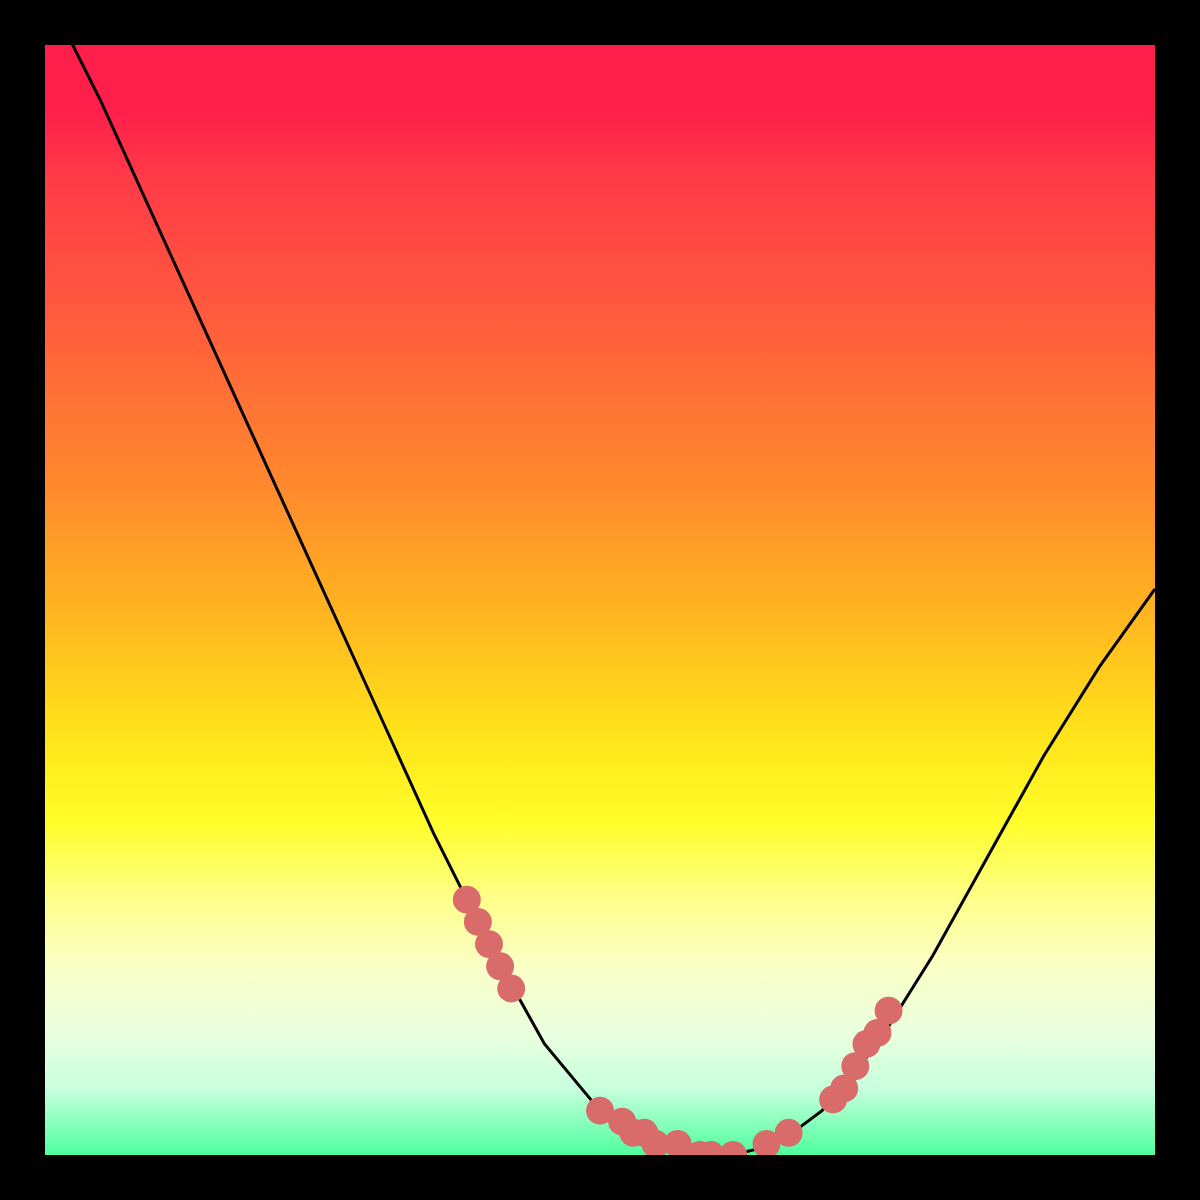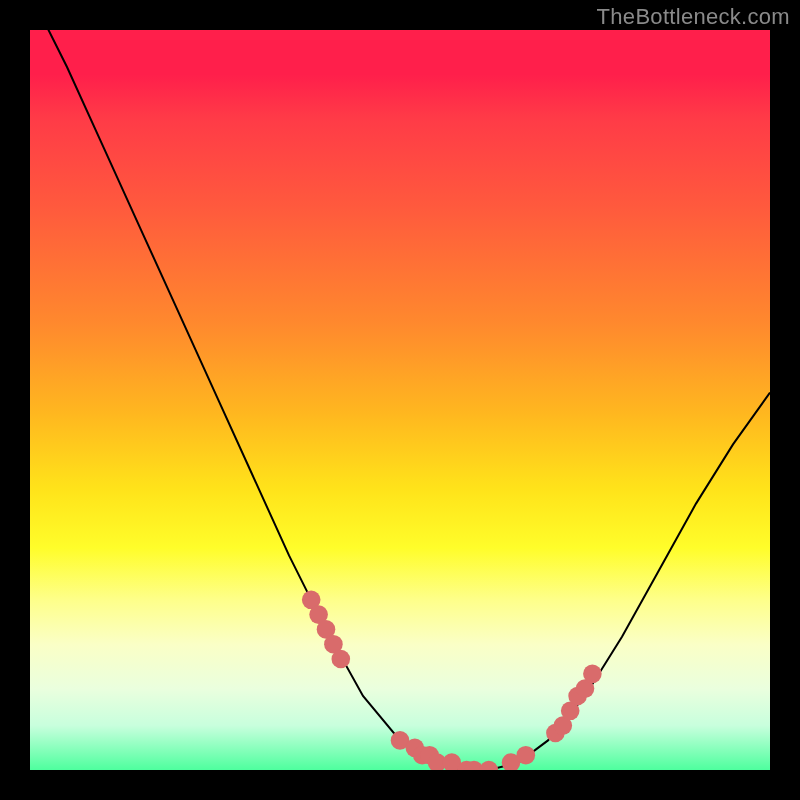--- a/index.html
+++ b/index.html
@@ -67,21 +67,20 @@
   }
   .marker {
     fill: #d96b6b;
     stroke: none;
   }
 </style>
 </head>
 <body>
 
 <div class="frame">
-  <div class="watermark">TheBottleneck.com</div>
 
   <div class="plot-area">
     <div class="gradient-bg"></div>
     <svg class="curve" viewBox="0 0 740 740" preserveAspectRatio="none">
       <path id="curve-path" class="curve-path" d="M 0.0,-37.0 L 37.0,37.0 L 74.0,118.4 L 111.0,199.8 L 148.0,281.2 L 185.0,362.6 L 222.0,444.0 L 259.0,525.4 L 296.0,599.4 L 333.0,666.0 L 370.0,710.4 L 407.0,732.6 L 429.2,740.0 L 458.8,740.0 L 488.4,732.6 L 518.0,710.4 L 555.0,666.0 L 592.0,606.8 L 629.0,540.2 L 666.0,473.6 L 703.0,414.4 L 740.0,362.6"></path>
       <g id="marker-group">
           <circle cx="281.2" cy="569.8" r="9.3" class="marker"></circle>
           <circle cx="288.6" cy="584.6" r="9.3" class="marker"></circle>
           <circle cx="296.0" cy="599.4" r="9.3" class="marker"></circle>
           <circle cx="303.4" cy="614.2" r="9.3" class="marker"></circle>

